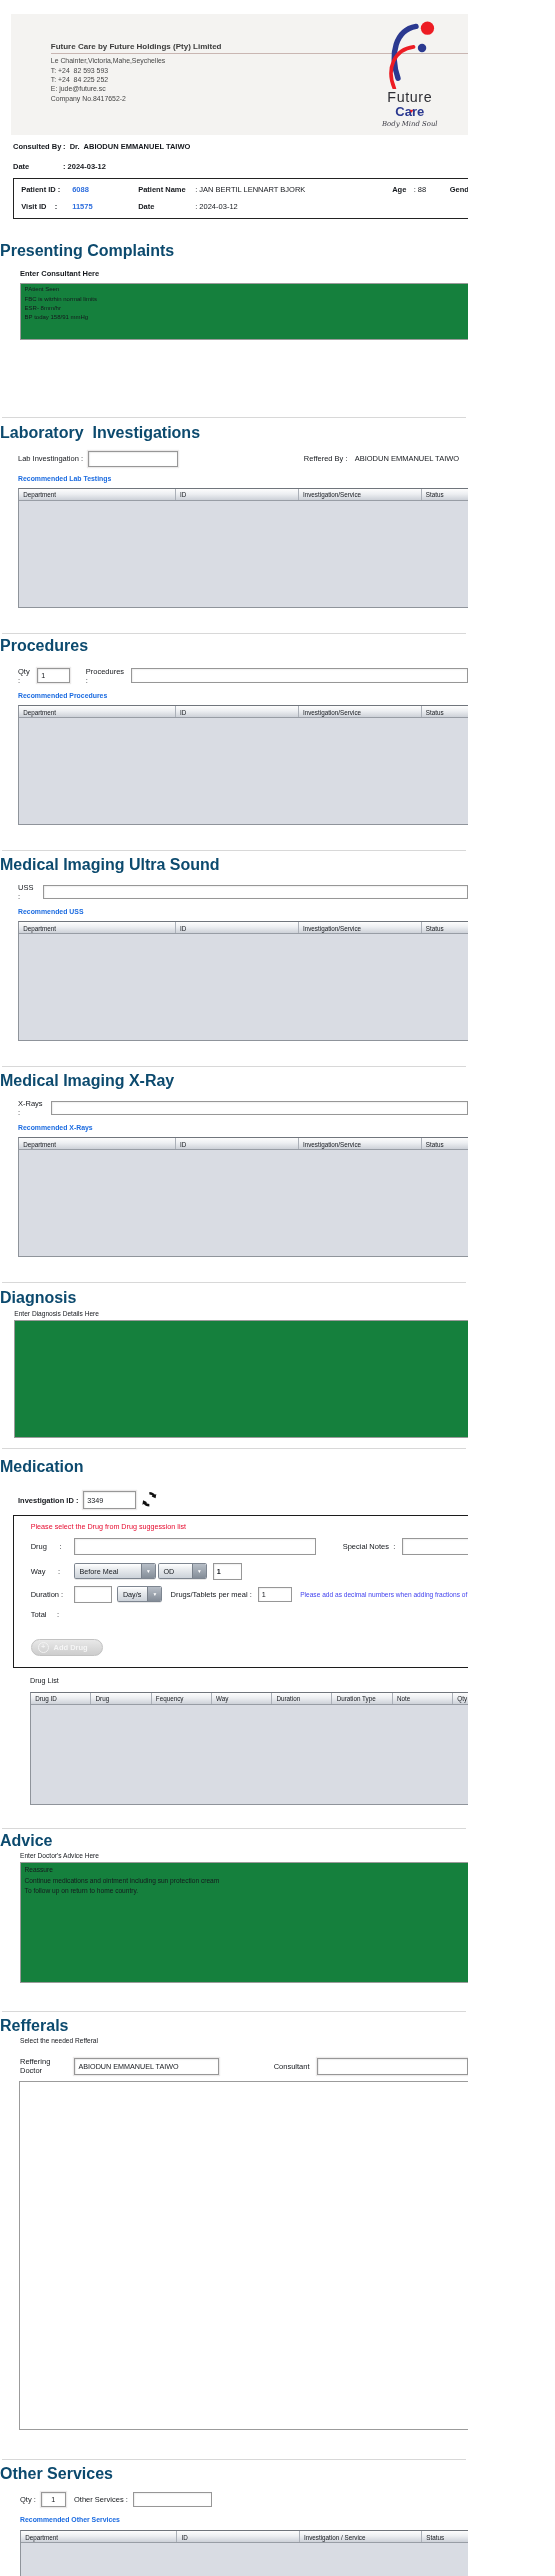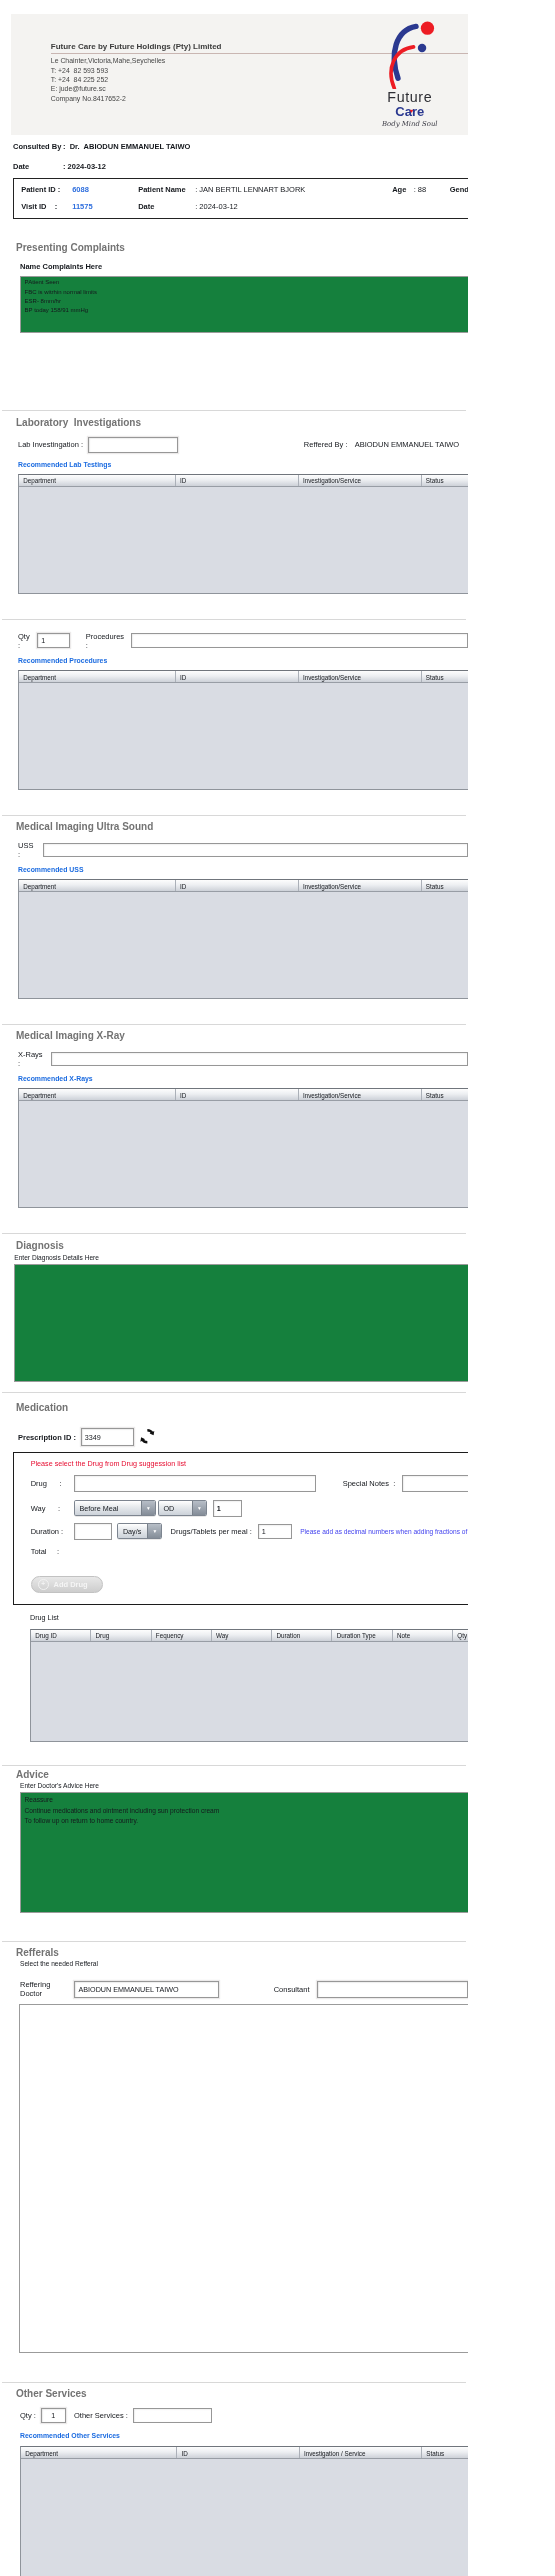--- a/index.html
+++ b/index.html
@@ -30,21 +30,21 @@
   .pb-l1 { width:51px; }
   .pb-v1 { width:66px; color:#2f6fde; font-weight:bold; }
   .pb-l2 { width:57px; }
   .pb-v2 { width:197px; }
   .pb-l3 { width:21.5px; }
   .pb-v3 { width:36px; }
   .pb-l4 { width:32px; }
 
   
   .sep { border:none; border-top:0.6px solid #d8d8d8; margin:0 2.4px; }
-  .sec-title { margin-left:16px; font-size:10px; font-weight:bold; color:#737373; }
+  .sec-title { margin-left:0; font-size:16px; font-weight:bold; color:#0c4a6e; }
   .sub-label { margin-left:20px; font-size:7.5px; font-weight:bold; }
   .rec-link { margin-left:18px; font-size:6.9px; font-weight:bold; color:#1b6be0; display:inline-block; }
   .field-row { margin-left:18px; display:flex; align-items:center; font-size:7.5px; }
   .inp { box-sizing:border-box; background:#fff; border:0.6px solid #979797; height:15.5px; font-size:7.2px;
          padding:1.2px 3px; font-family:inherit; color:#15181d;
          box-shadow: inset 0.6px 0.6px 1.2px rgba(0,0,0,.13), 0 0 0 1.2px #eceaea; }
   .inp.flat { box-shadow:inset 0.6px 0.6px 1.2px rgba(0,0,0,.1); }
   textarea.ta { box-sizing:border-box; border:0.6px solid #9b9b9b; background:#15803d; font-family:inherit;
                 resize:none; padding:1.8px 3.6px; color:#15181d; }
 
@@ -145,21 +145,21 @@
     <div class="pb-row">
       <span class="pb-b pb-l1">Visit ID&nbsp;&nbsp;&nbsp;&nbsp;:</span>
       <span class="pb-v1">11575</span>
       <span class="pb-b pb-l2">Date</span>
       <span>: 2024-03-12</span>
     </div>
   </div>
 
   
   <div class="sec-title" style="margin-top:23px;">Presenting Complaints</div>
-  <div class="sub-label" style="margin-top:9px;">Name Complaints Here</div>
+  <div class="sub-label" style="margin-top:9px;">Enter Consultant Here</div>
   <textarea class="ta" style="margin: 4.8px 0px 0px 20px; width: 523px; height: 57px; font-size: 6px; line-height: 1.55;">PAtient Seen
 FBC is witrhin normal limits
 ESR- 8mm/hr
 BP today 158/91 mmHg</textarea>
 
   <hr class="sep" style="margin-top:75px;">
 
   
   <div class="sec-title" style="margin-top:6px;">Laboratory&nbsp; Investigations</div>
   <div class="field-row" style="margin-top:9.6px;">
@@ -187,20 +187,21 @@
           <path d="M3.2 6.6 h13.6 l-1.5 14.6 q-.2 1.8 -2 1.8 h-6.6 q-1.8 0 -2 -1.8 Z" fill="#141414"></path>
           <path d="M10 11.2 a3.4 3.4 0 1 1 -3.3 2.3" fill="none" stroke="#f2f2f2" stroke-width="1.4"></path>
           <path d="M5.4 12.2 l1.3 2.5 2.2-1.5 z" fill="#f2f2f2"></path>
         </svg>
       </span>
     </button>
   </div>
   <hr class="sep" style="margin-top:2.4px;">
 
   
+  <div class="sec-title" style="margin-top:3px;">Procedures</div>
   <div class="field-row" style="margin-top:12px;">
     <span>Qty :</span>
     <input class="inp" style="margin-left: 4.8px; width: 33px;" value="1">
     <span style="margin-left:15.5px;">Procedures :</span>
     <input class="inp flat" style="margin-left: 6px; width: 369px; height: 14.3px;" value="">
   </div>
   <a class="rec-link" style="margin-top:7.2px;">Recommended Procedures</a>
   <div class="tbl" style="margin-top:5.4px;">
     <div class="tbl-head">
       <div class="th c1">Department</div>
@@ -290,21 +291,21 @@
   
   <div class="sec-title" style="margin-top:6px;">Diagnosis</div>
   <div style="margin:3px 0 0 14.3px; font-size:6.6px;">Enter Diagnosis Details Here</div>
   <textarea class="ta" style="margin: 3px 0px 0px 14.3px; width: 528px; height: 118px; font-size: 6.6px;"></textarea>
 
   <hr class="sep" style="margin-top:8.4px;">
 
   
   <div class="sec-title" style="margin-top:8.4px;">Medication</div>
   <div class="rx-row">
-    <span class="rx-label">Prescription ID :</span>
+    <span class="rx-label">Investigation ID :</span>
     <input class="inp" style="margin-left: 4.8px; width: 53px; height: 18px;" value="3349">
     <button class="refresh-btn">
       <span>
         <svg width="16.7" height="16.7" viewBox="0 0 24 24">
           <path d="M12 3.4 a8.6 8.6 0 0 1 7.4 4.2" stroke="#101010" stroke-width="3.6" fill="none"></path>
           <path d="M22 4.2 l-1 6.4 -5.8-2.6 Z" fill="#101010"></path>
           <path d="M12 20.6 a8.6 8.6 0 0 1 -7.4 -4.2" stroke="#101010" stroke-width="3.6" fill="none"></path>
           <path d="M2 19.8 l1-6.4 5.8 2.6 Z" fill="#101010"></path>
         </svg>
       </span>

